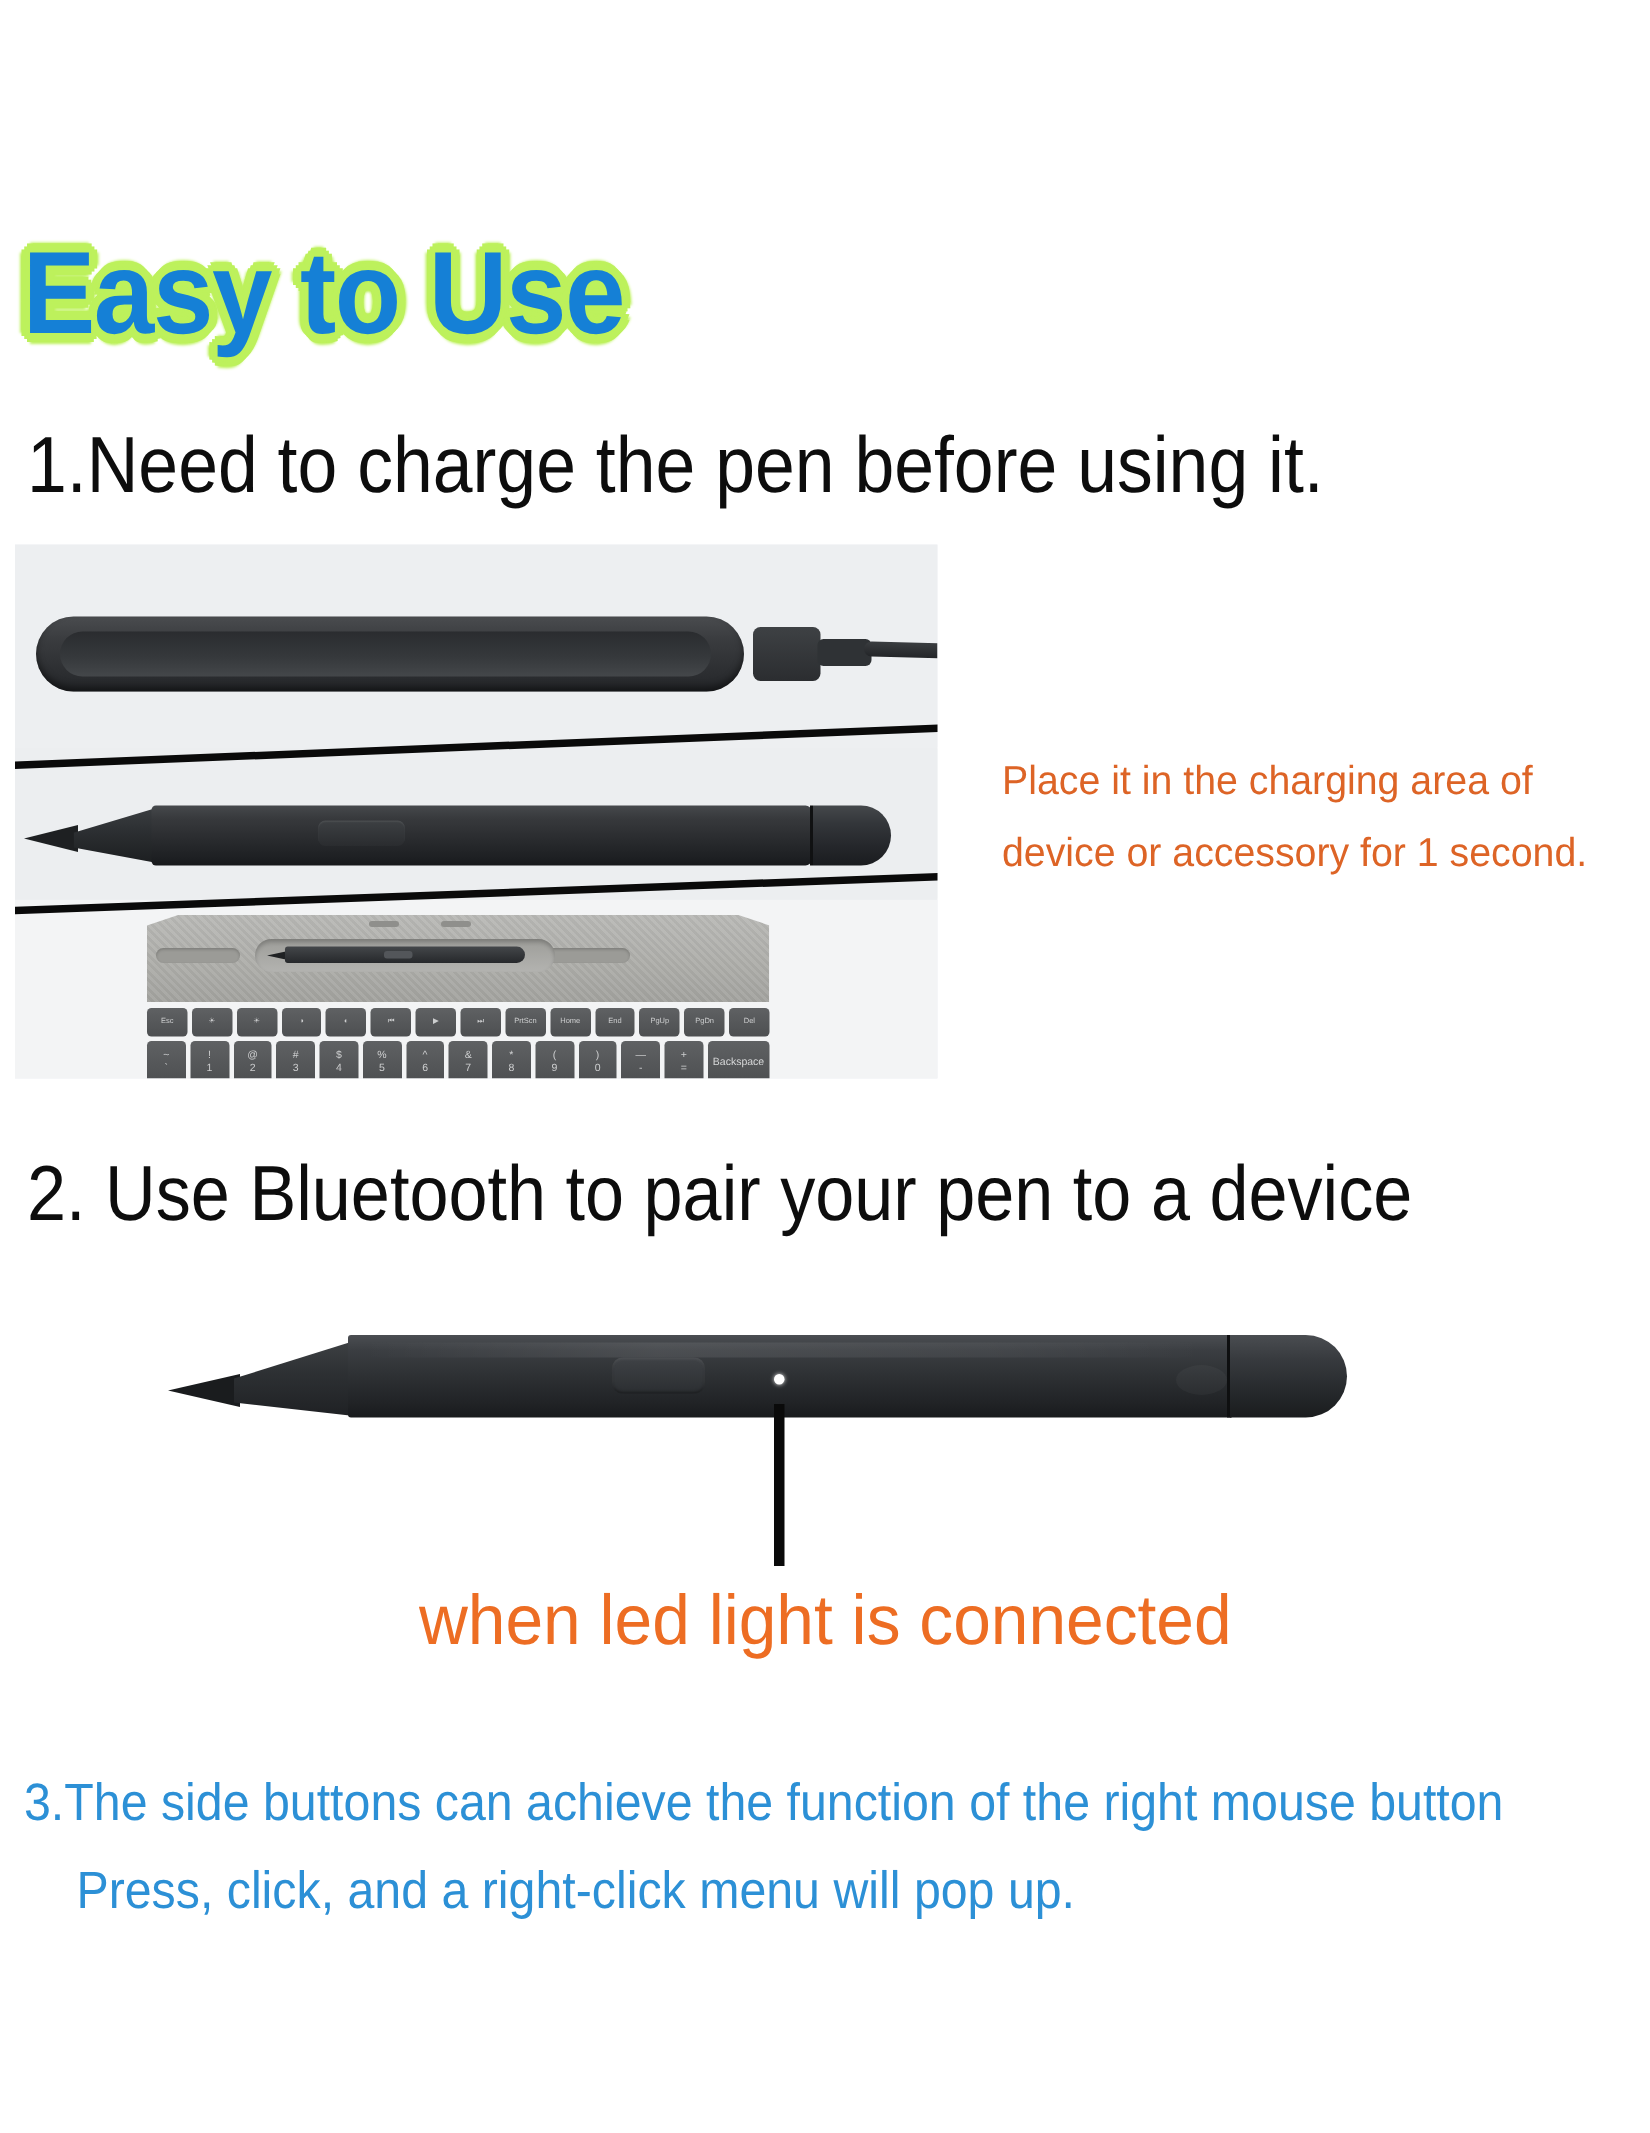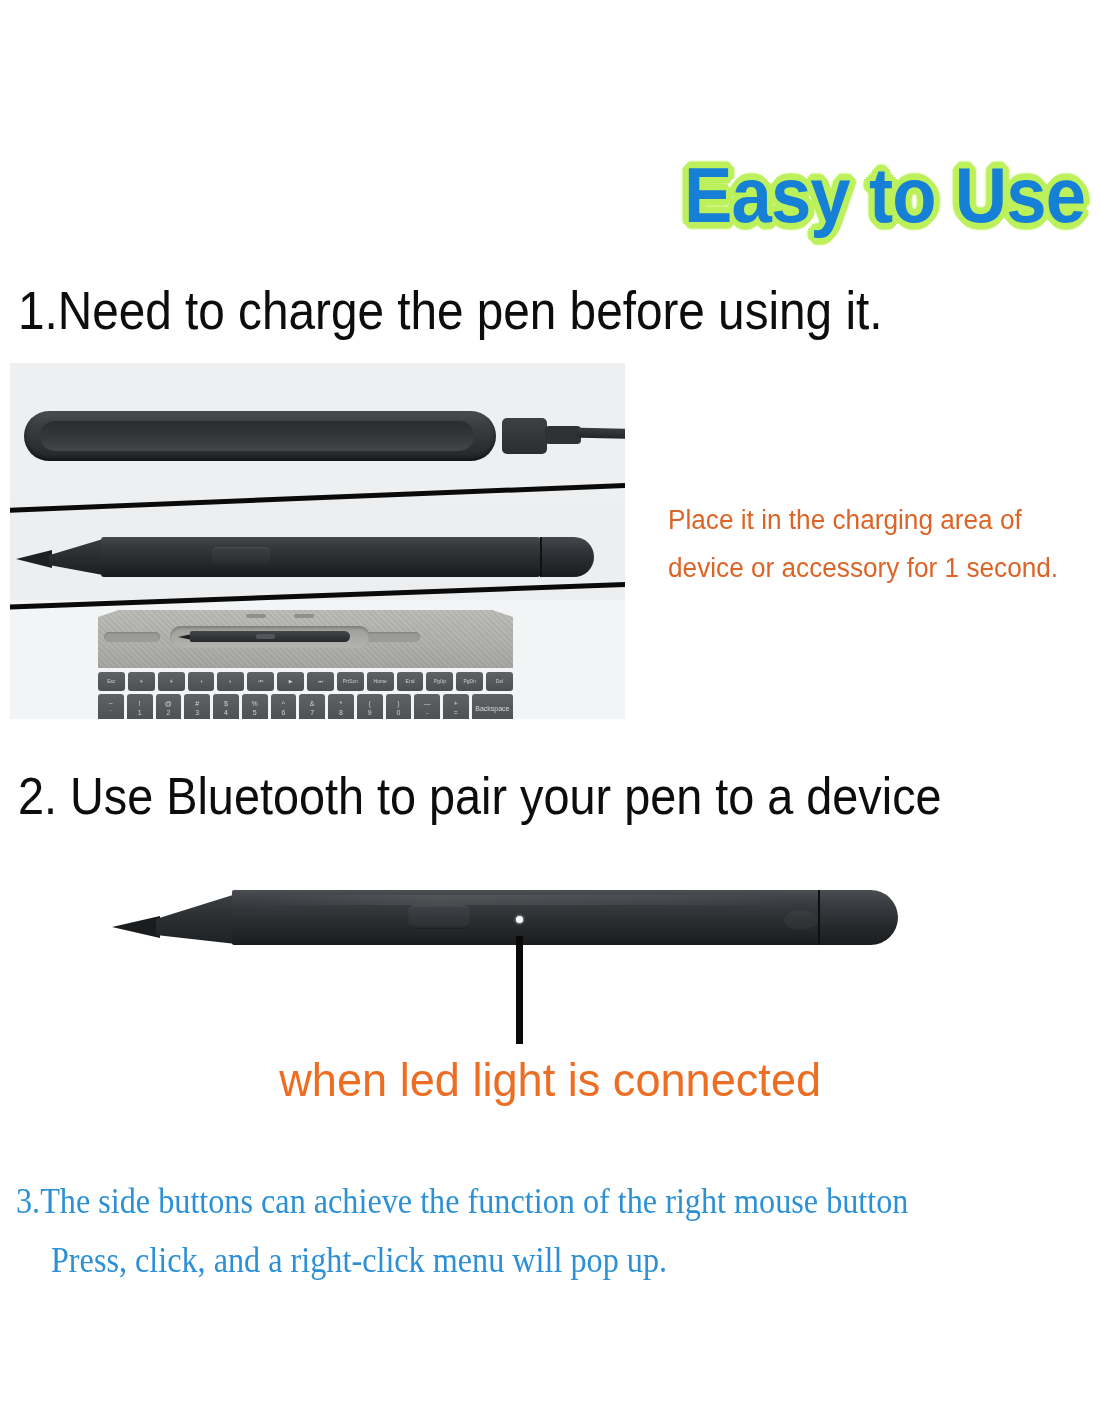--- a/index.html
+++ b/index.html
@@ -16,21 +16,21 @@
     font-family: "Liberation Sans", sans-serif;
     -webkit-font-smoothing: antialiased;
   }
 
   
   .title-wrap {
     position: absolute;
     left: 0;
     top: 152px;
     width: 1100px;
-    text-align: right;
+    text-align: left;
   }
   .title {
     display: inline-block;
     font-family: "Liberation Sans", sans-serif;
     font-weight: bold;
     font-size: 78px;
     line-height: 86px;
     letter-spacing: -1px;
     color: #1580D6;
     transform: scaleX(0.93);
@@ -378,21 +378,21 @@
     transform: scaleX(0.96);
   }
 
   
   .step3 {
     position: absolute;
     left: 16px;
     top: 1172px;
     width: 1070px;
     color: #2C90D6;
-    font-family: Liberation Serif, serif;
+    font-family: Liberation Sans, sans-serif;
     font-size: 35px;
     line-height: 59px;
   }
   .step3 span { display: block; white-space: nowrap; transform: scaleX(0.92); transform-origin: left center; }
   .step3 .l2 { padding-left: 38px; }
 </style>
 </head>
 <body>
 
 <div class="title-wrap">

